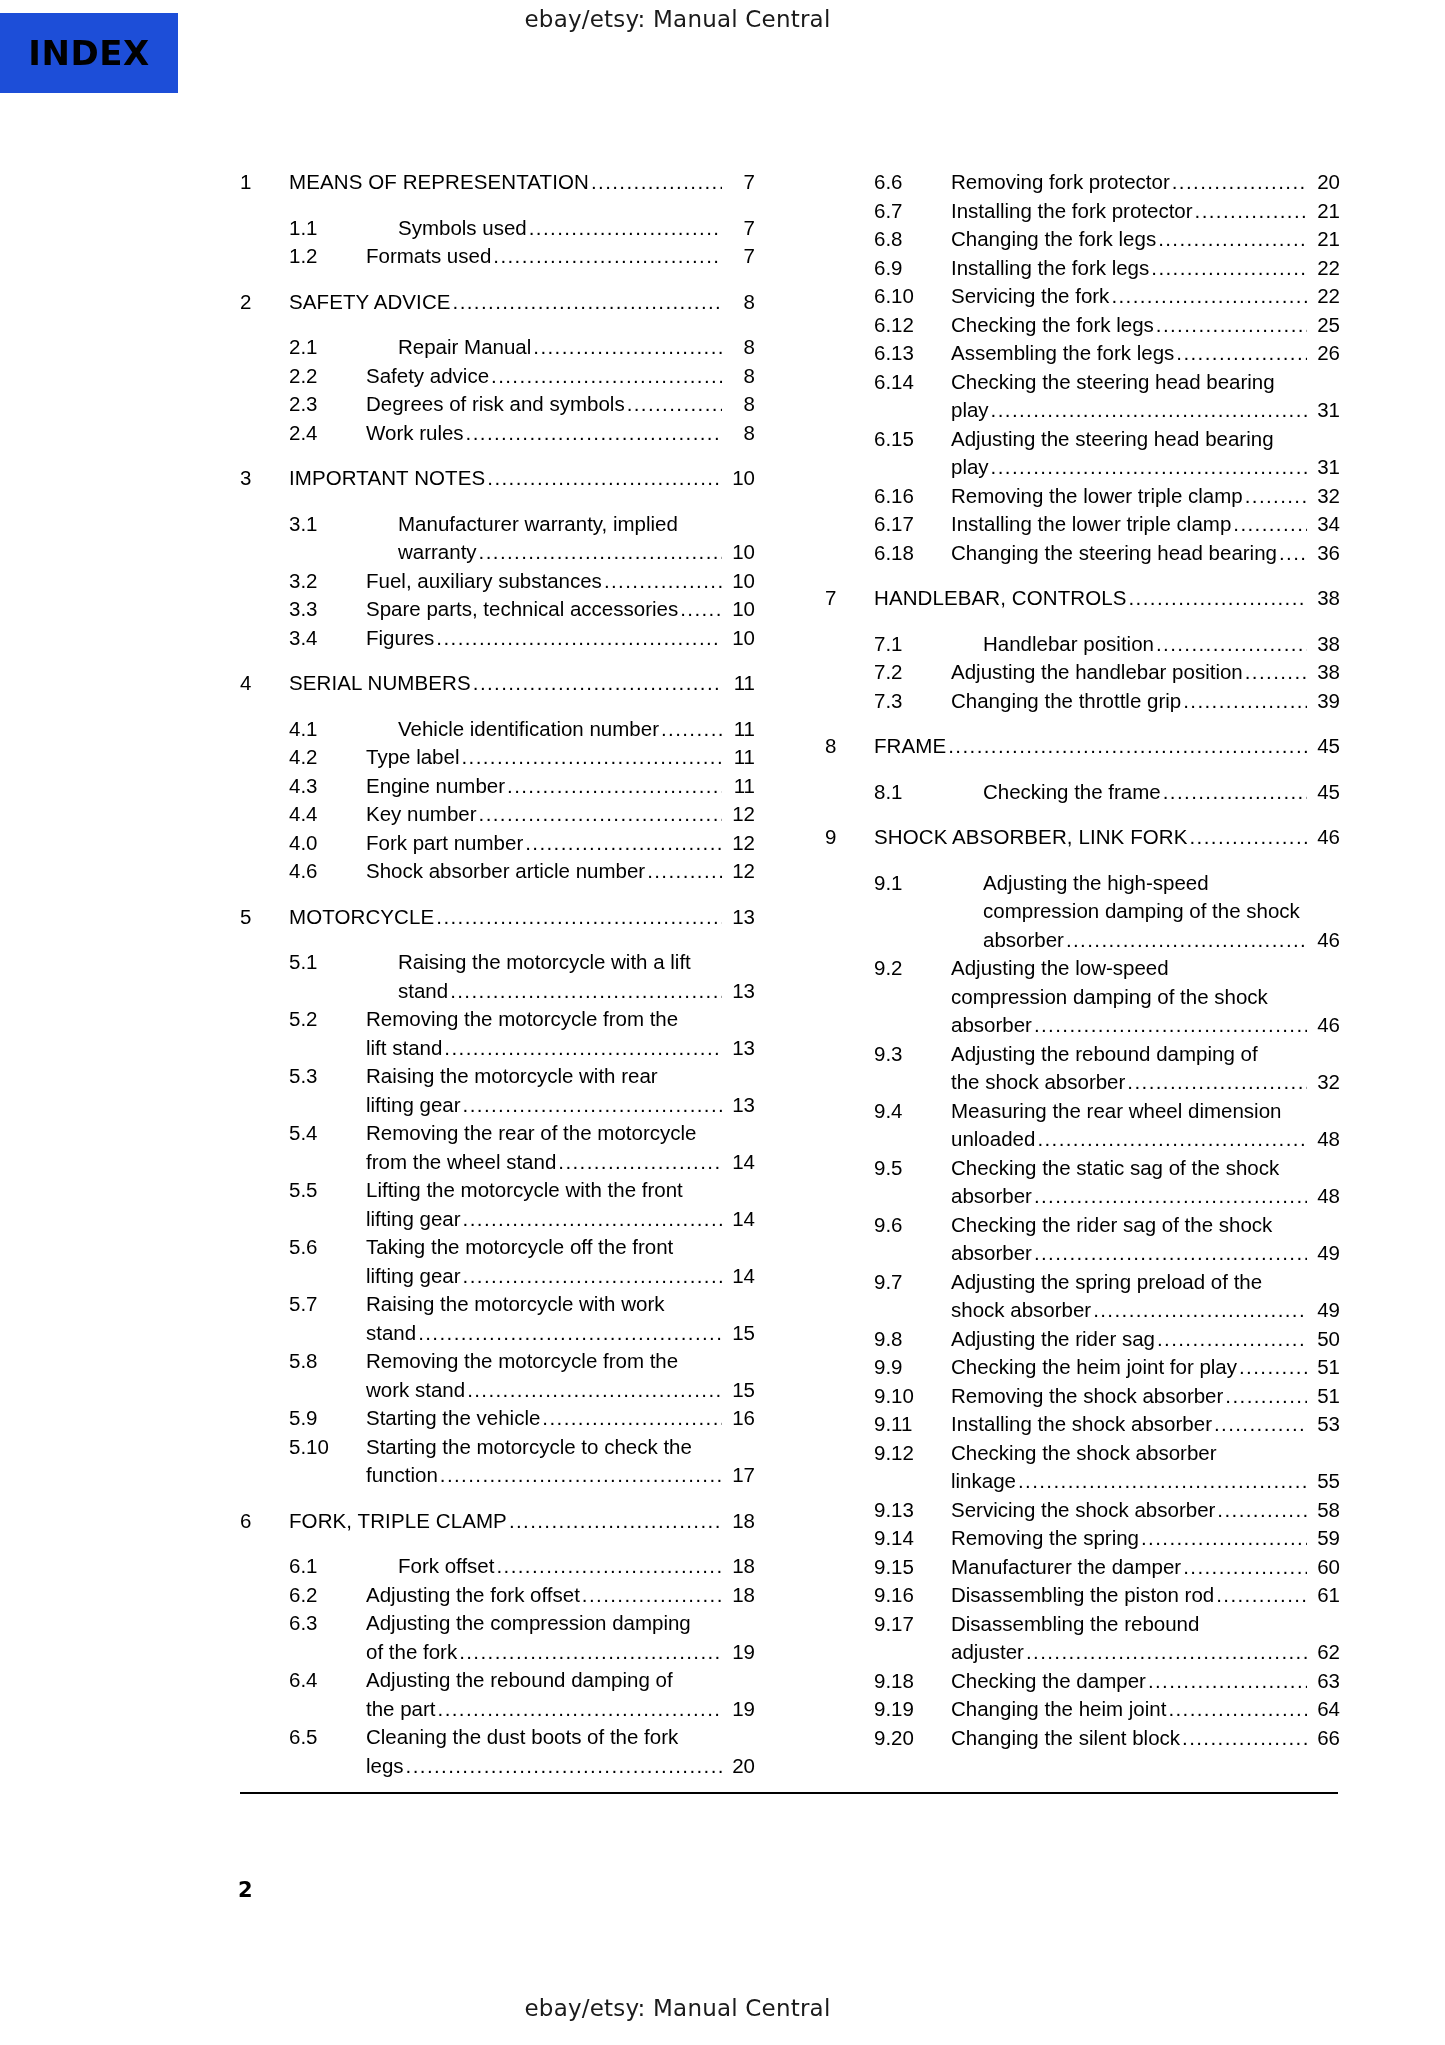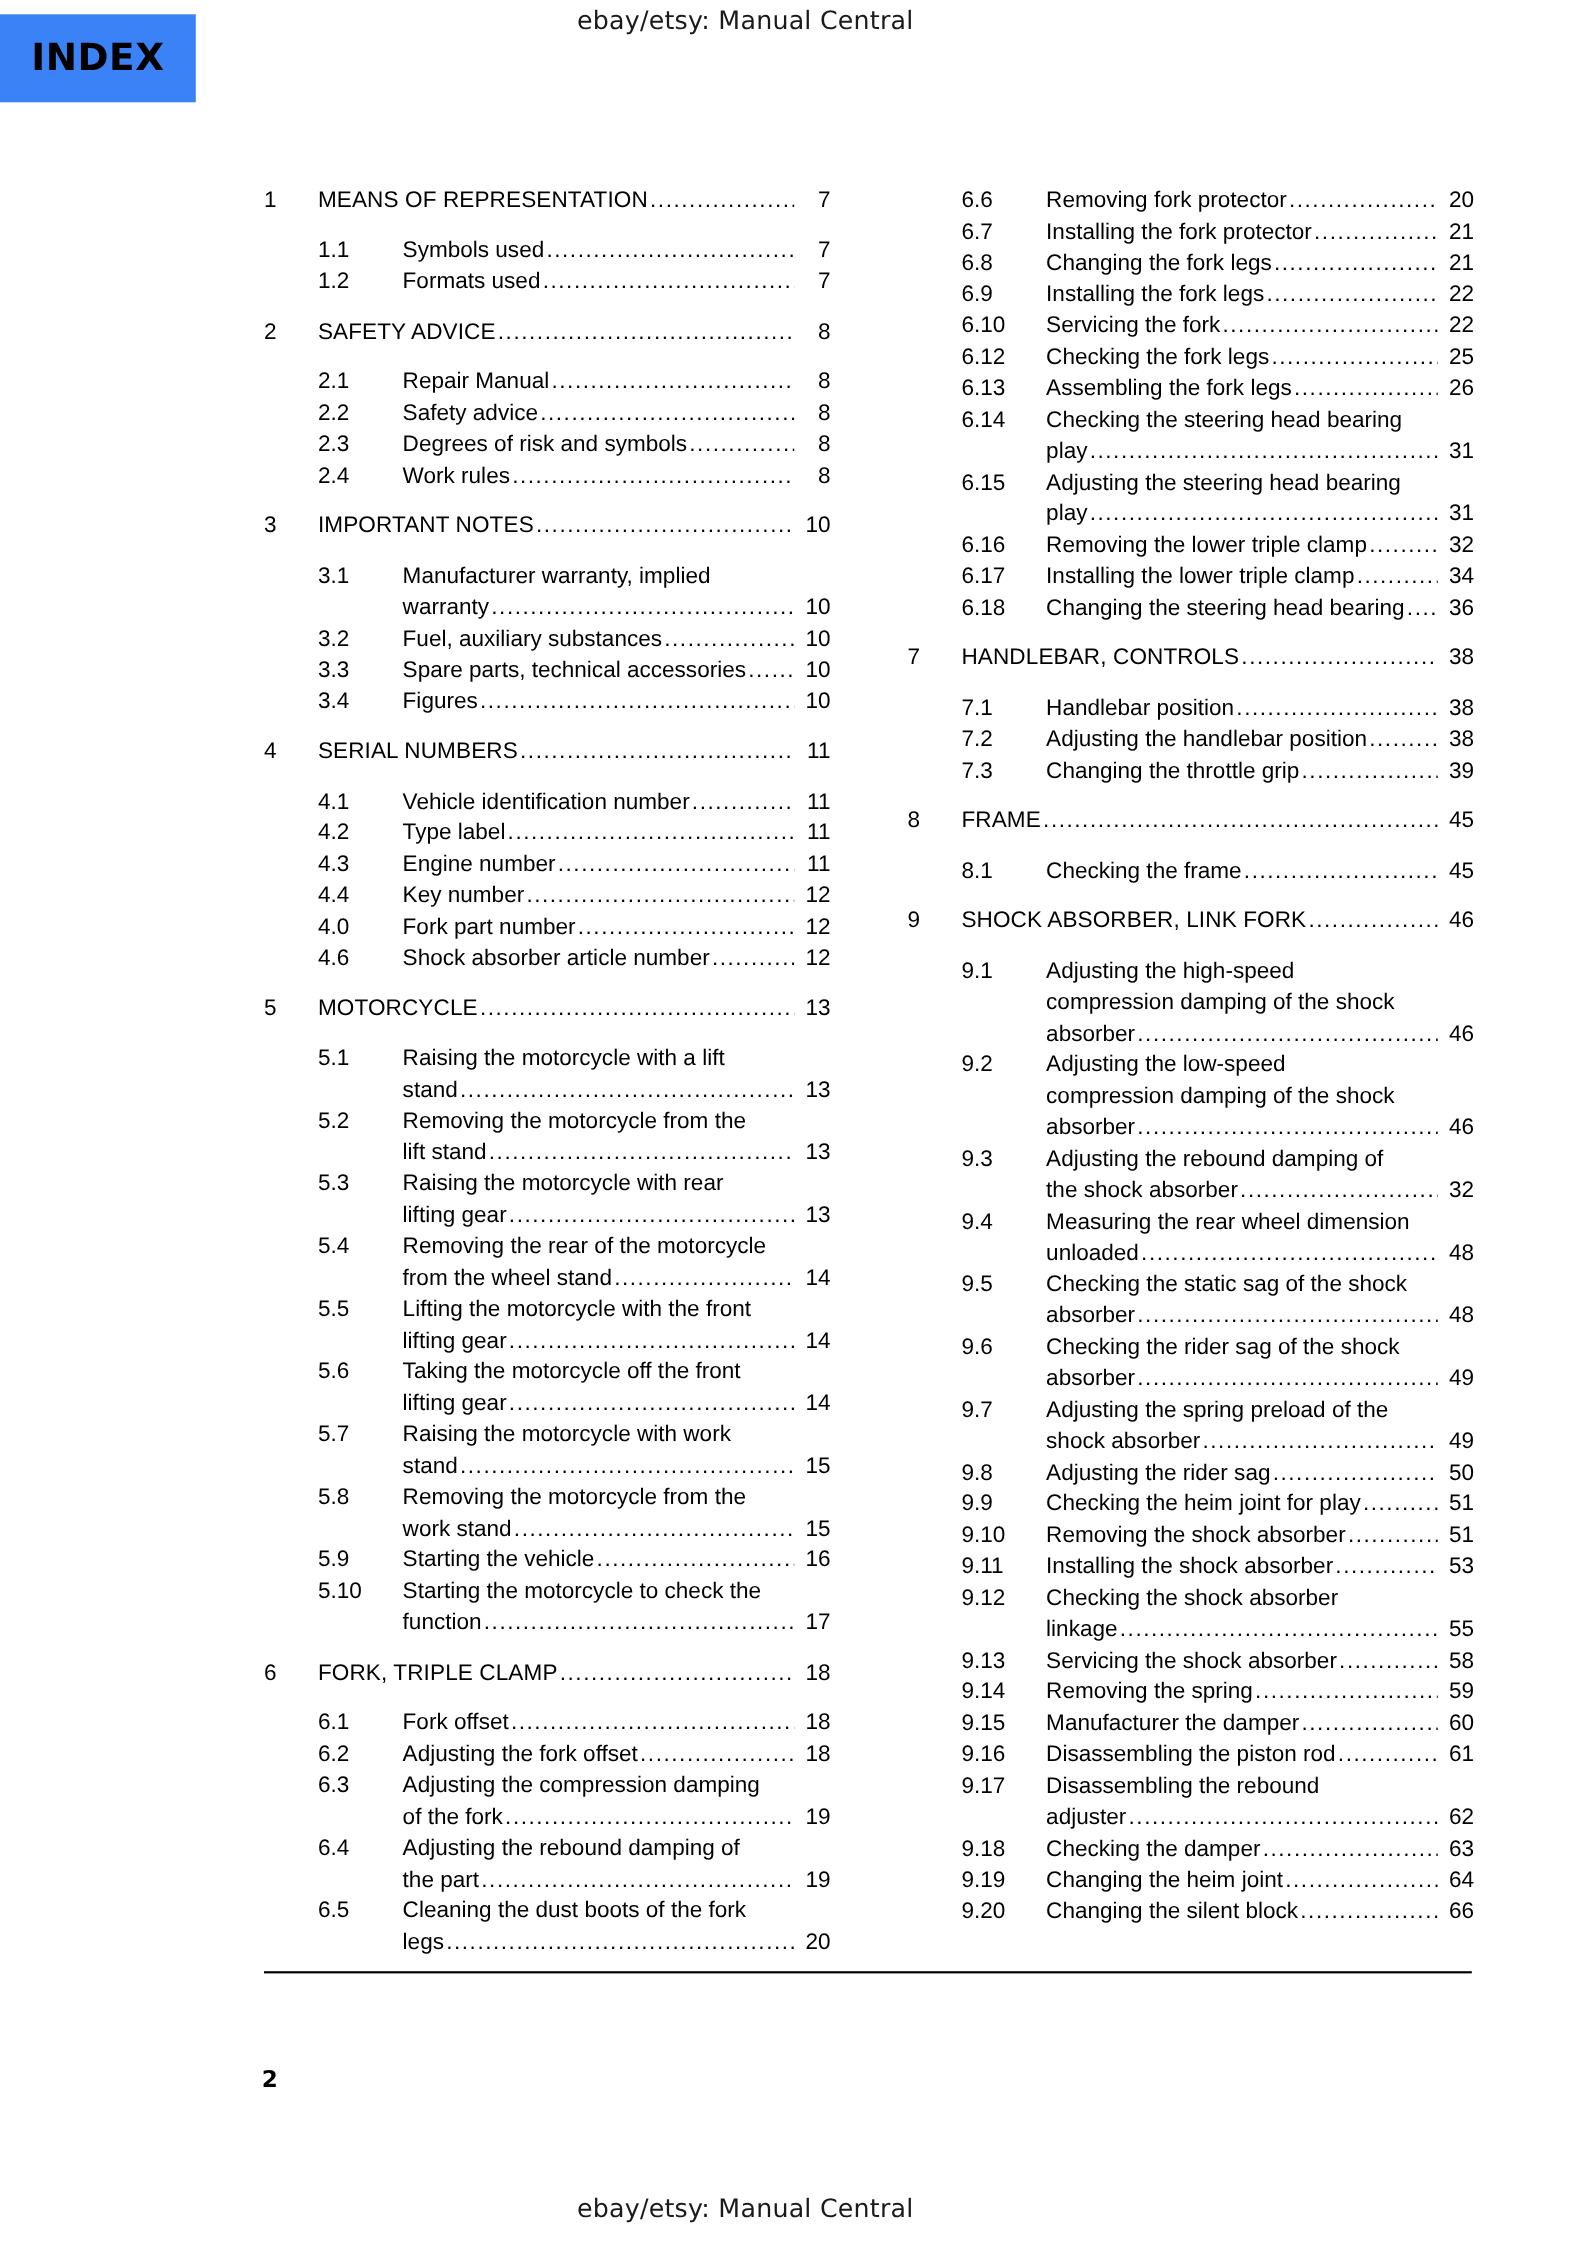--- a/index.html
+++ b/index.html
@@ -30,21 +30,21 @@
   .watermark-top { top: 6px; }
   .watermark-bottom { top: 1995px; }
 
   
   .index-tab {
     position: absolute;
     left: 0;
     top: 13px;
     width: 178px;
     height: 80px;
-    background: #3b82f6;
+    background: #1d4ed8;
     display: flex;
     align-items: center;
     justify-content: center;
   }
   .index-tab-label {
     font-family: "DejaVu Sans", sans-serif;
     font-weight: bold;
     font-size: 34px;
     letter-spacing: .5px;
     color: #000;
@@ -64,21 +64,21 @@
   
   .toc-row {
     display: flex;
     align-items: flex-start;
     font-size: 20.5px;
     line-height: 28.5px;
   }
   .toc-row.level1 { margin-top: 17px; }
   .toc-row.level1.first { margin-top: 0; }
   .toc-row.level2 { margin-top: 0; }
-  .toc-row.level2.group-start { margin-top: 17px; }
+  .toc-row.level2.group-start { margin-top: 17px; gap: 32px; }
 
   .num {
     flex: 0 0 auto;
     font-size: 20.5px;
   }
   .num.l1 { width: 49px; }
   .num.l2 { width: 77px; margin-left: 49px; }
 
   .title-wrap {
     flex: 1 1 auto;

